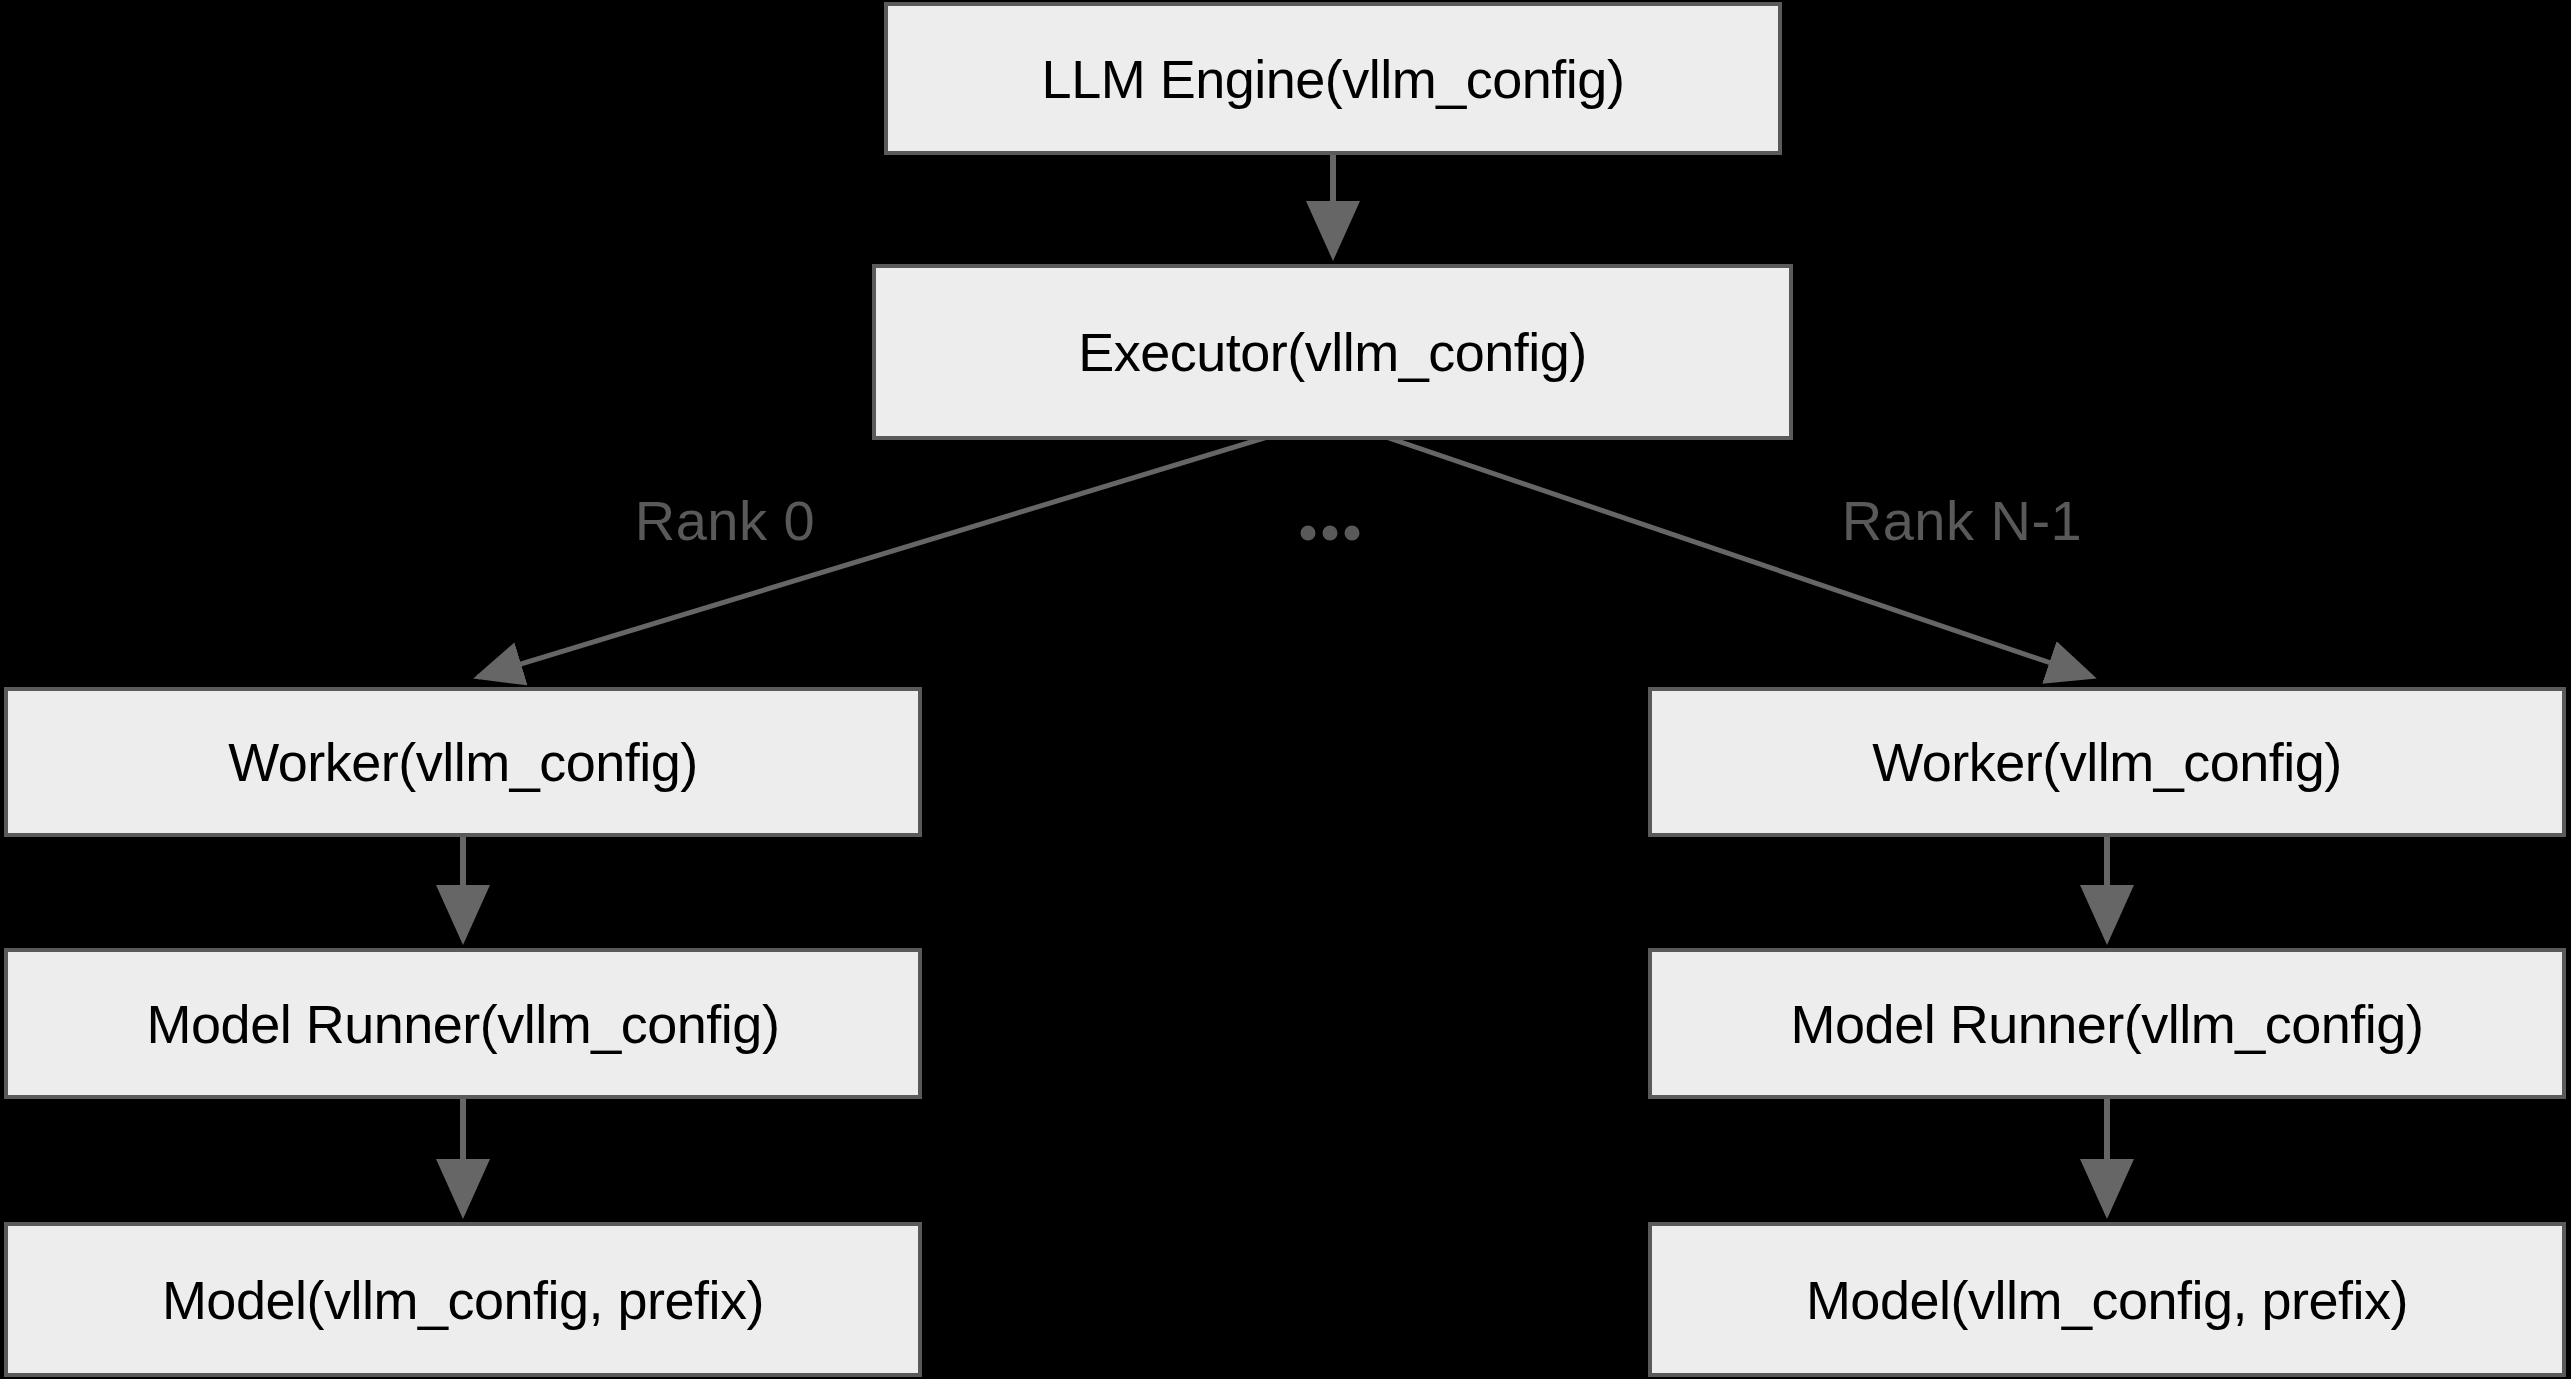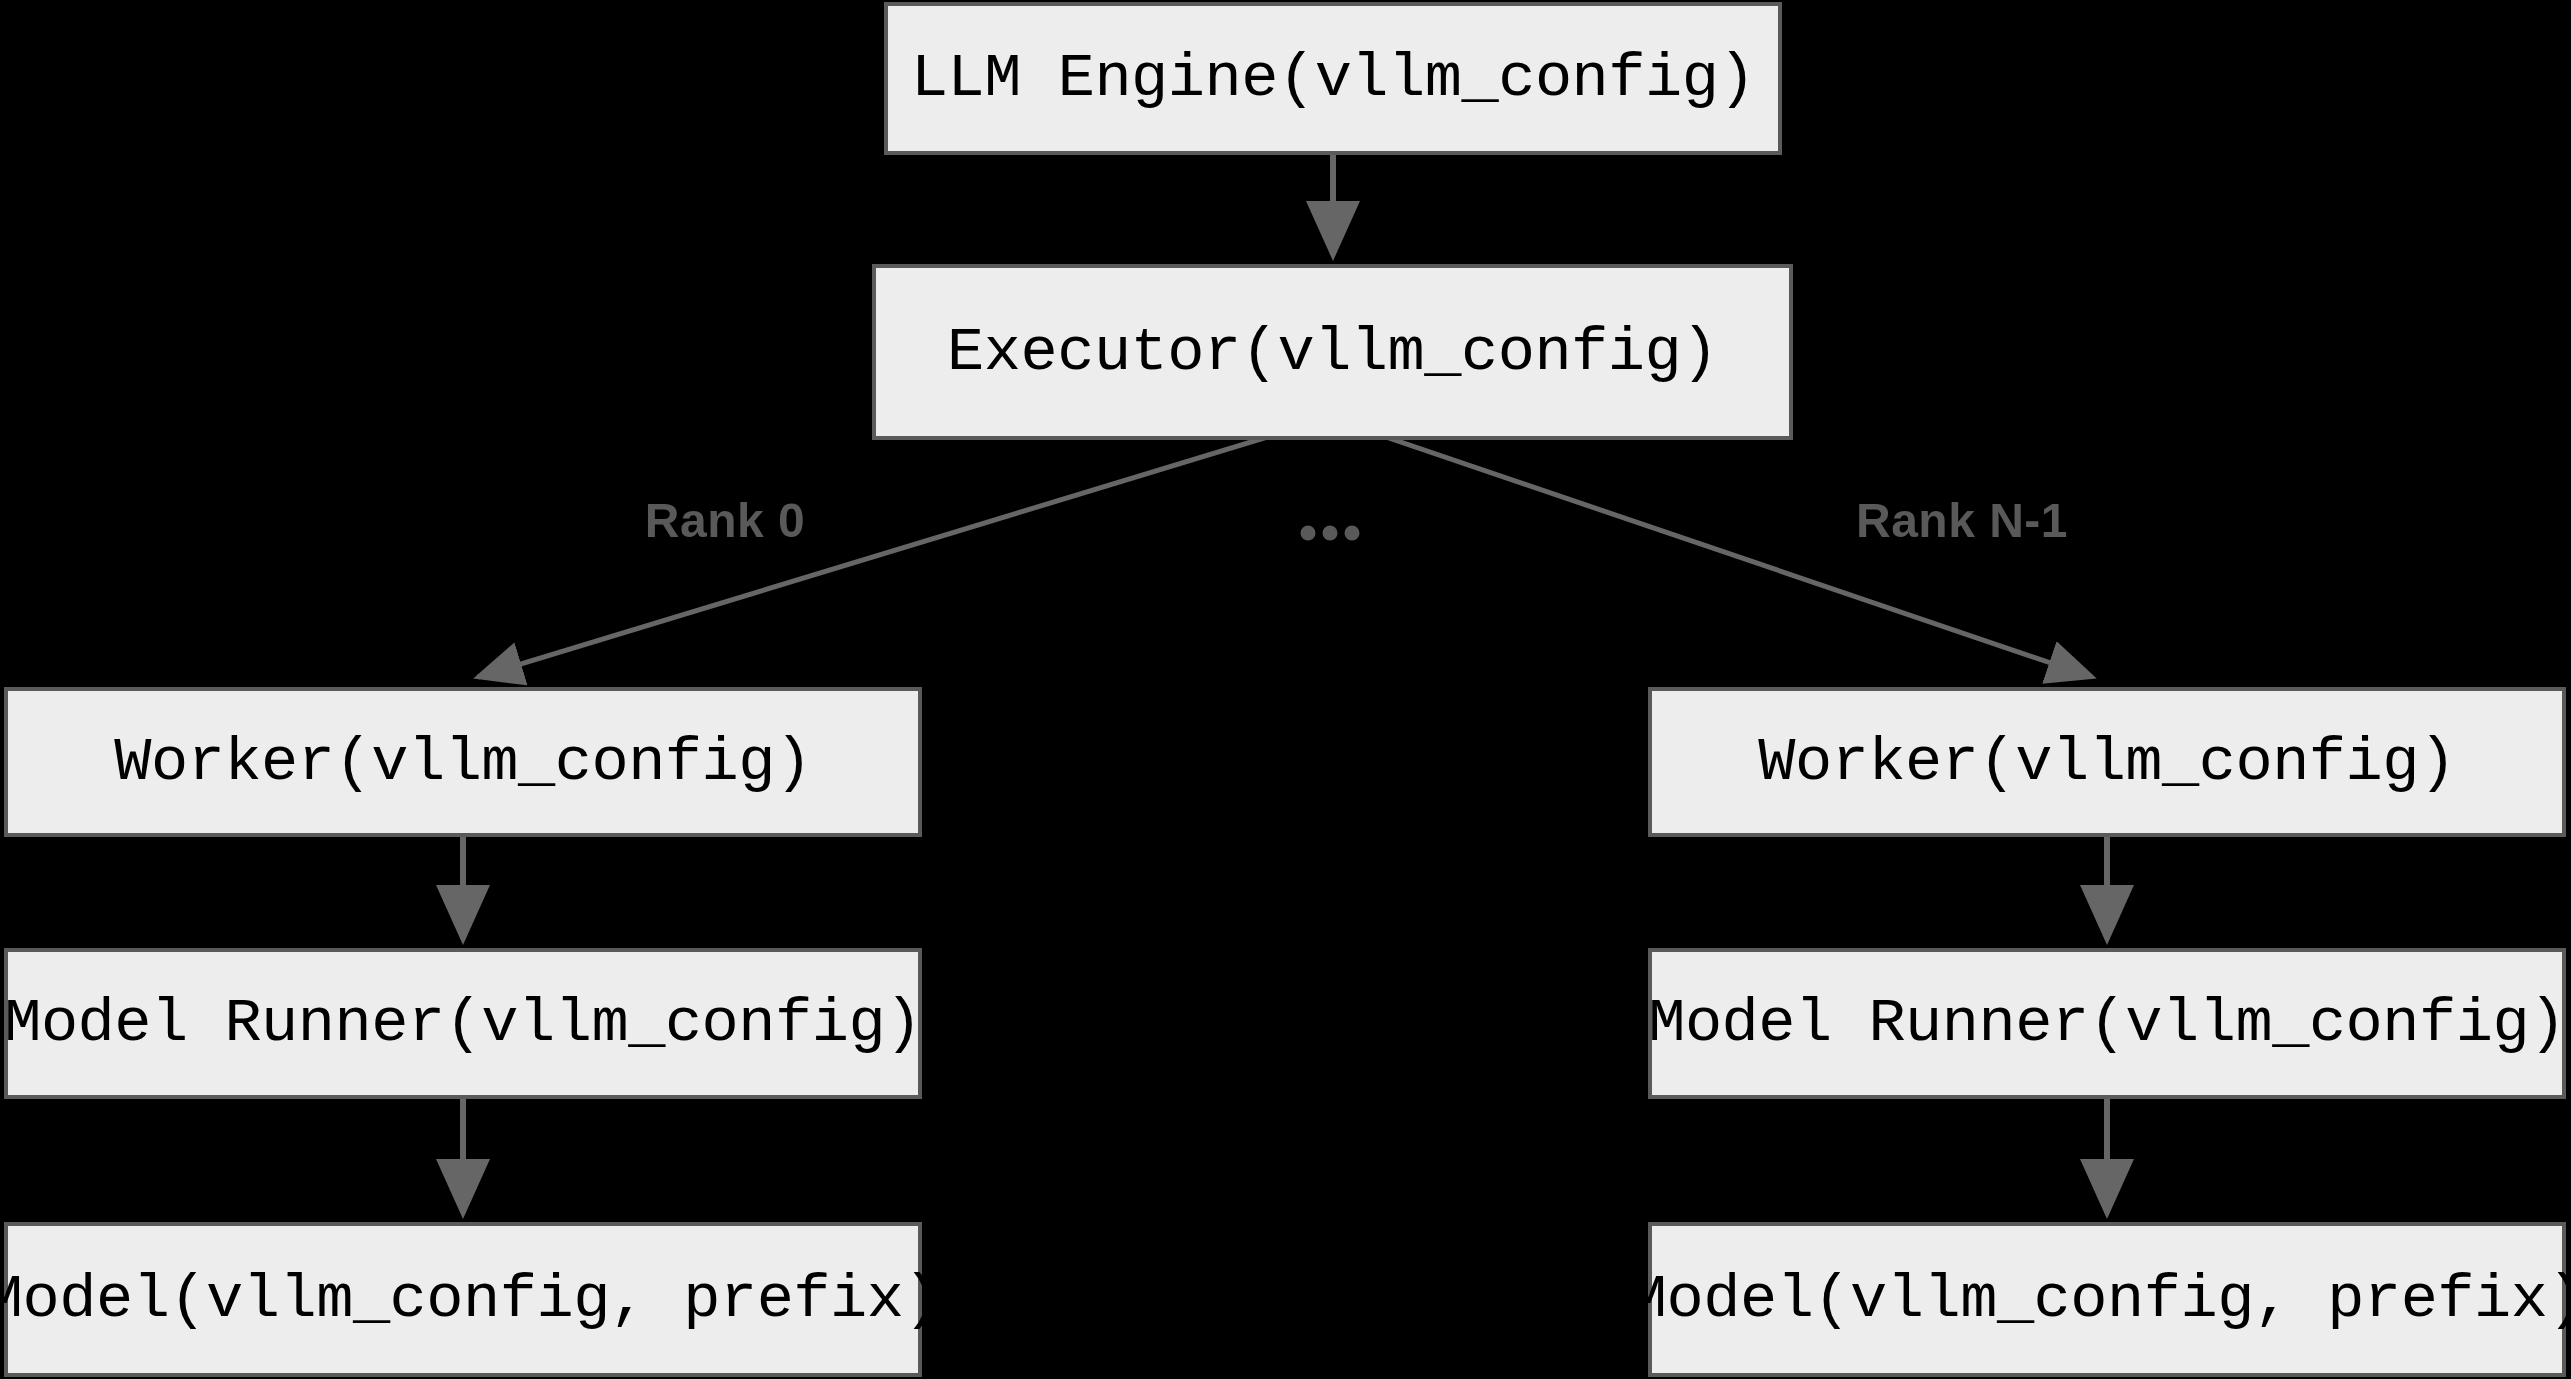--- a/index.html
+++ b/index.html
@@ -19,32 +19,32 @@
   }
   .node {
     position: absolute;
     box-sizing: border-box;
     background: #ededed;
     border: 4px solid #5a5a5a;
     display: flex;
     align-items: center;
     justify-content: center;
     color: #000000;
-    font-family: Liberation Mono, monospace;
-    font-size: 62px;
+    font-family: Liberation Sans, sans-serif;
+    font-size: 54px;
     font-weight: 400;
     letter-spacing: -0.5px;
     white-space: nowrap;
   }
   .edge-label {
     position: absolute;
     color: #595959;
     font-family: "Liberation Sans", sans-serif;
-    font-size: 48px;
-    font-weight: 700;
+    font-size: 56px;
+    font-weight: 400;
     letter-spacing: 0.5px;
     white-space: nowrap;
     text-align: center;
     transform: translate(-50%, -50%);
   }
   .ellipsis-dots {
     position: absolute;
     transform: translate(-50%, -50%);
     display: flex;
     gap: 7px;

